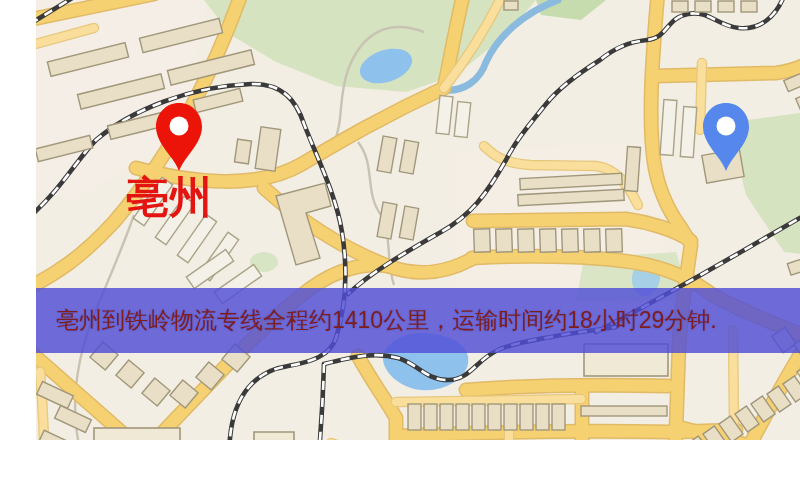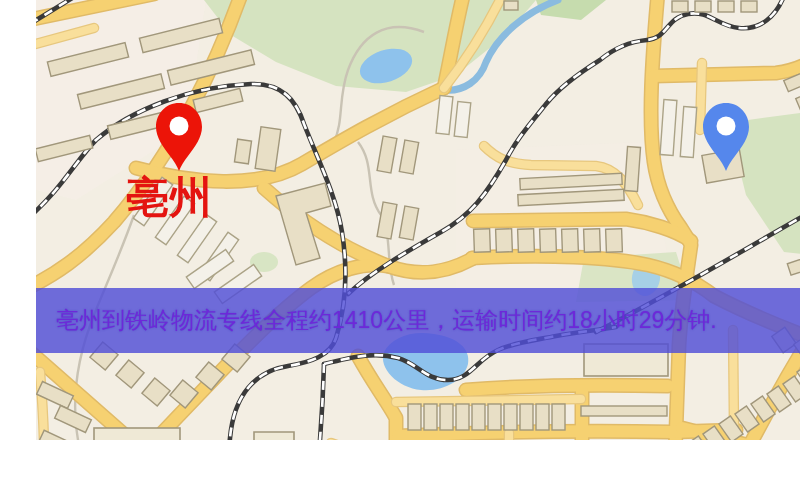--- a/index.html
+++ b/index.html
@@ -17,21 +17,21 @@
   .tp{stroke:#c9c3b4;stroke-width:2.4;fill:none}
   .bld{fill:#e8dfc6;stroke:#a1977b;stroke-width:1.4}
   .bldw{fill:#f4f1e9;stroke:#aba387;stroke-width:1.4}
   .bldo{fill:#efe9d6;stroke:#a1977b;stroke-width:1.6}
   .park{fill:#d5e3c0}
   .water{fill:#8ec2ec}
 
   
   .banner{position:absolute;left:0;top:288px;width:800px;height:65px;
           background:rgba(80,78,215,0.82);display:flex;align-items:center;z-index:30;}
-  .banner-text{color:#6d28d9;font-size:23px;padding-left:20px;white-space:nowrap;
+  .banner-text{color:#7f1d1d;font-size:23px;padding-left:20px;white-space:nowrap;
                letter-spacing:0px;text-shadow:0 0 2px rgba(60,60,180,.6);}
 
   
   .pin{position:absolute;width:54px;height:72px;z-index:20;}
   .pin.origin{left:116px;top:101px;}
   .pin.dest{left:663px;top:101px;}
   .city-label{position:absolute;font-size:43px;font-weight:bold;line-height:1;
               z-index:25;white-space:nowrap;}
   .city-label.origin{left:90px;top:176px;}
   .city-label.dest{left:642px;top:180px;}

